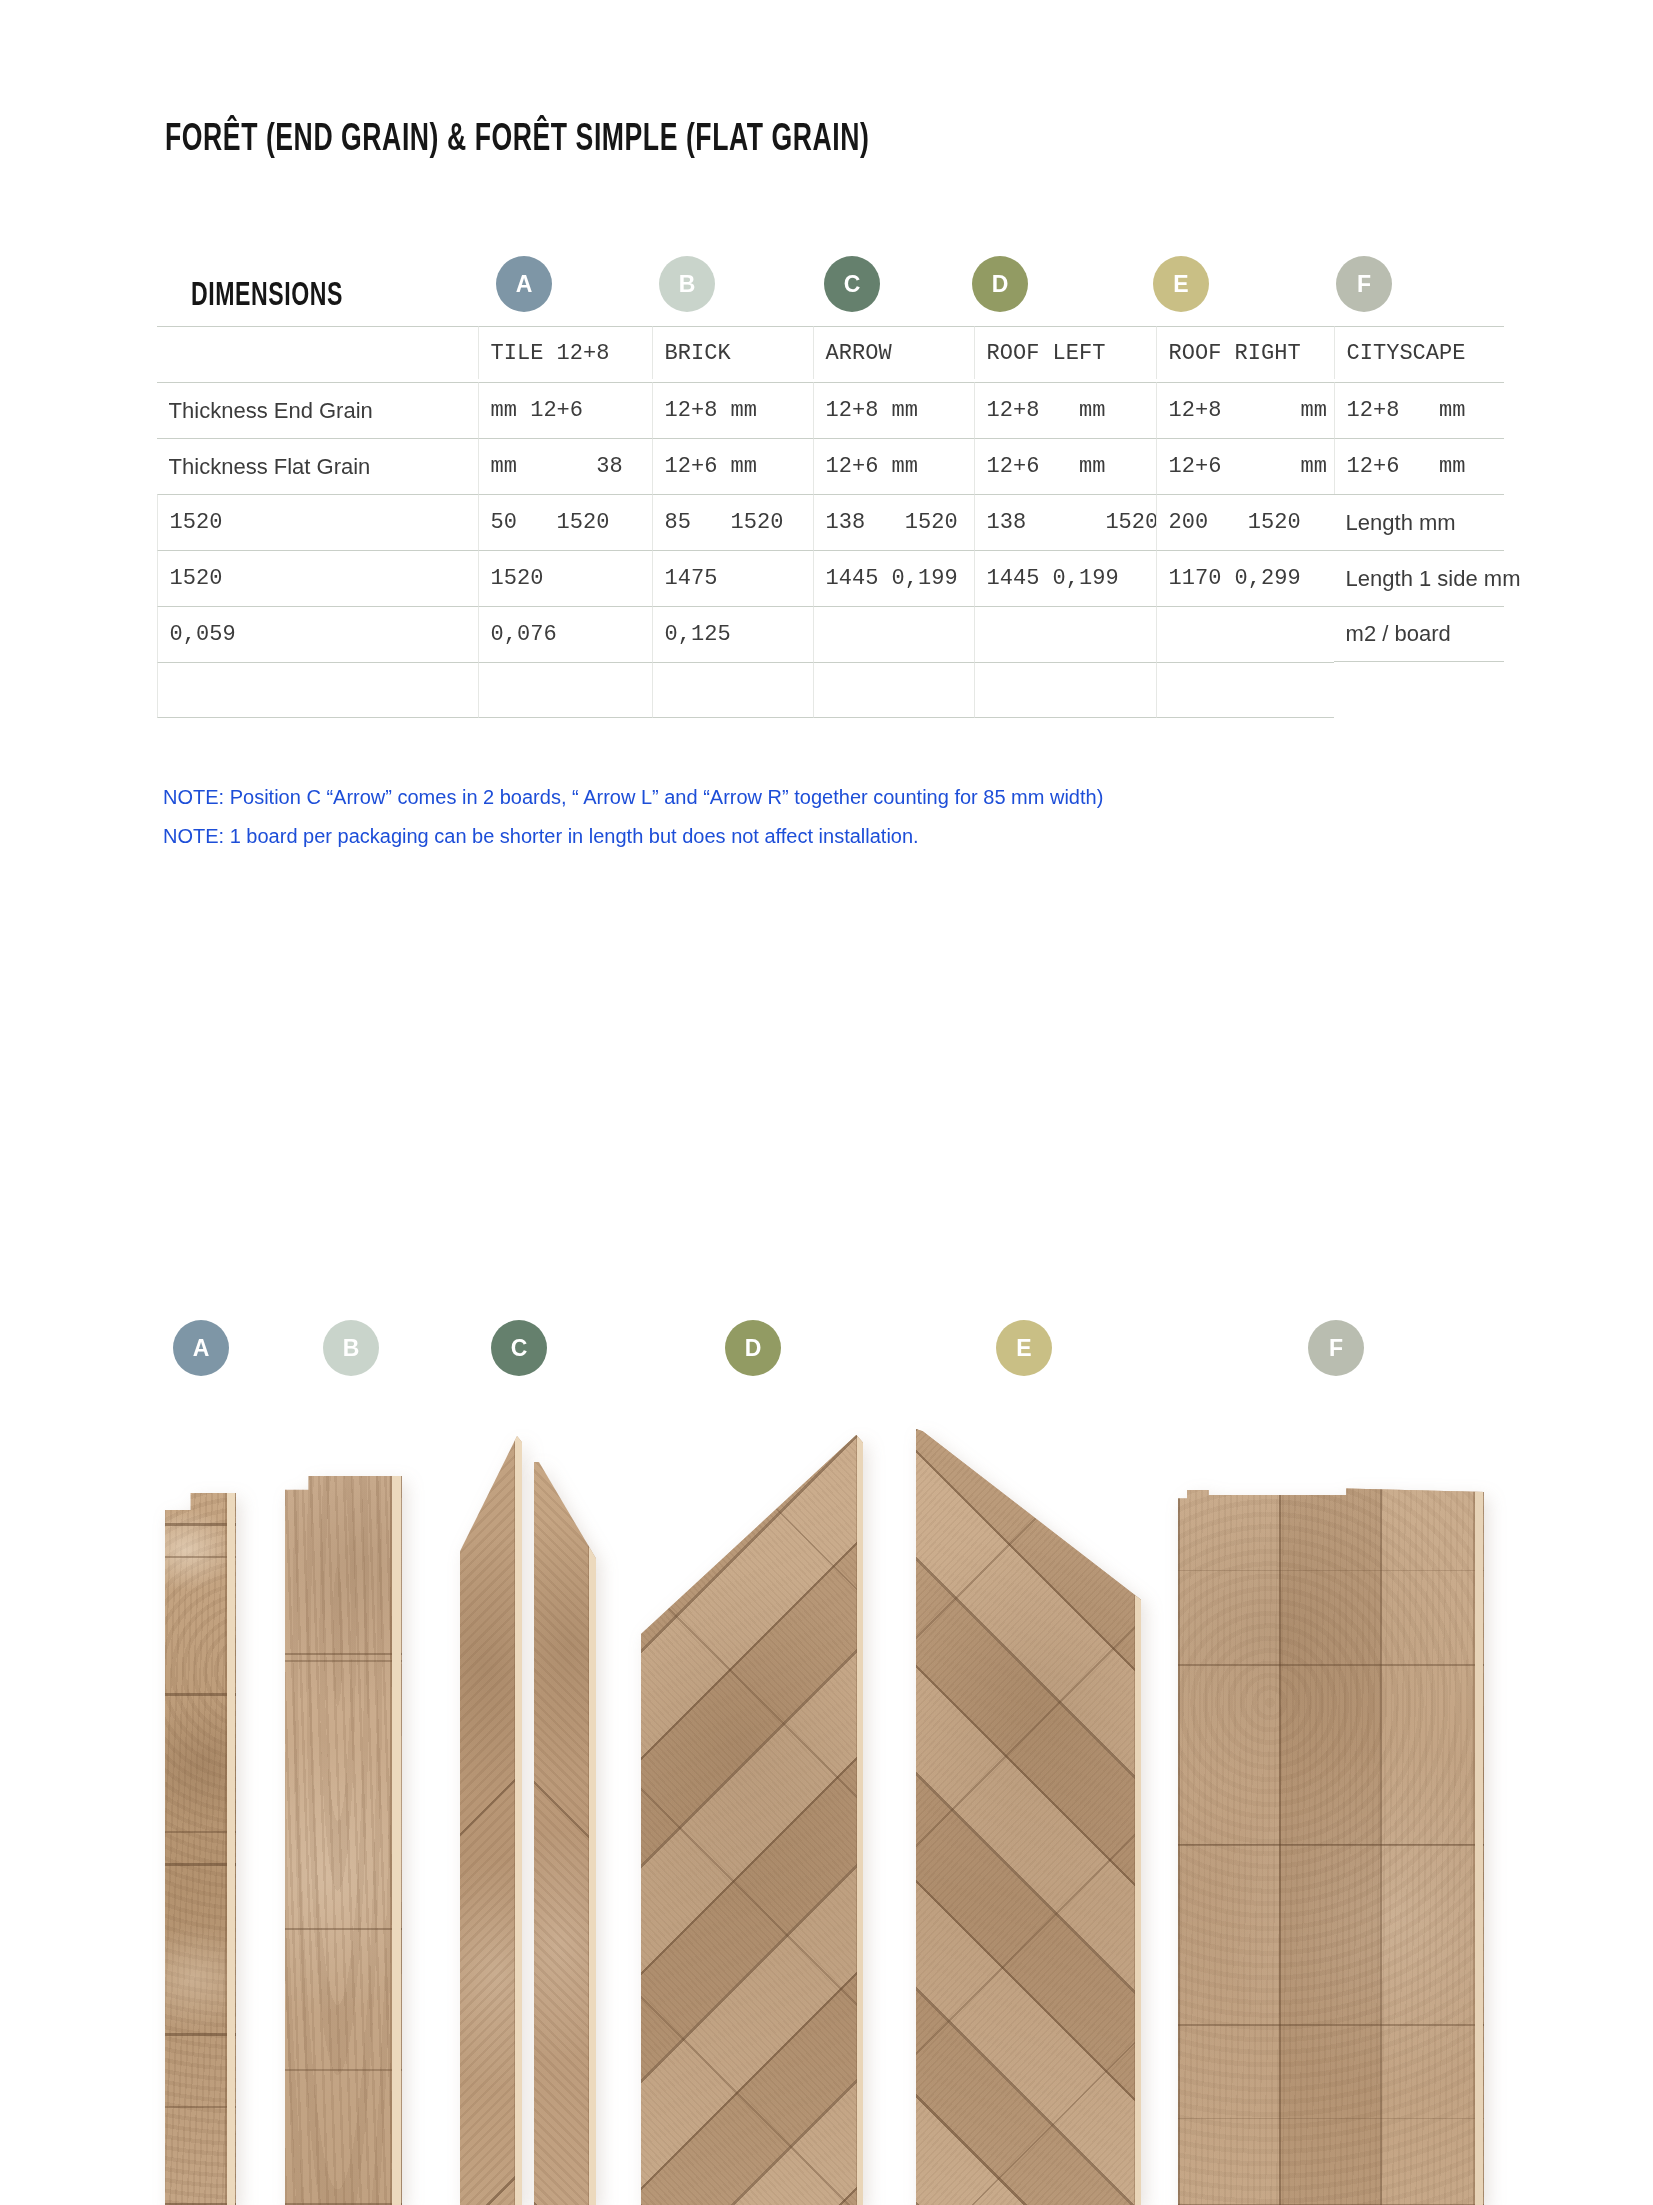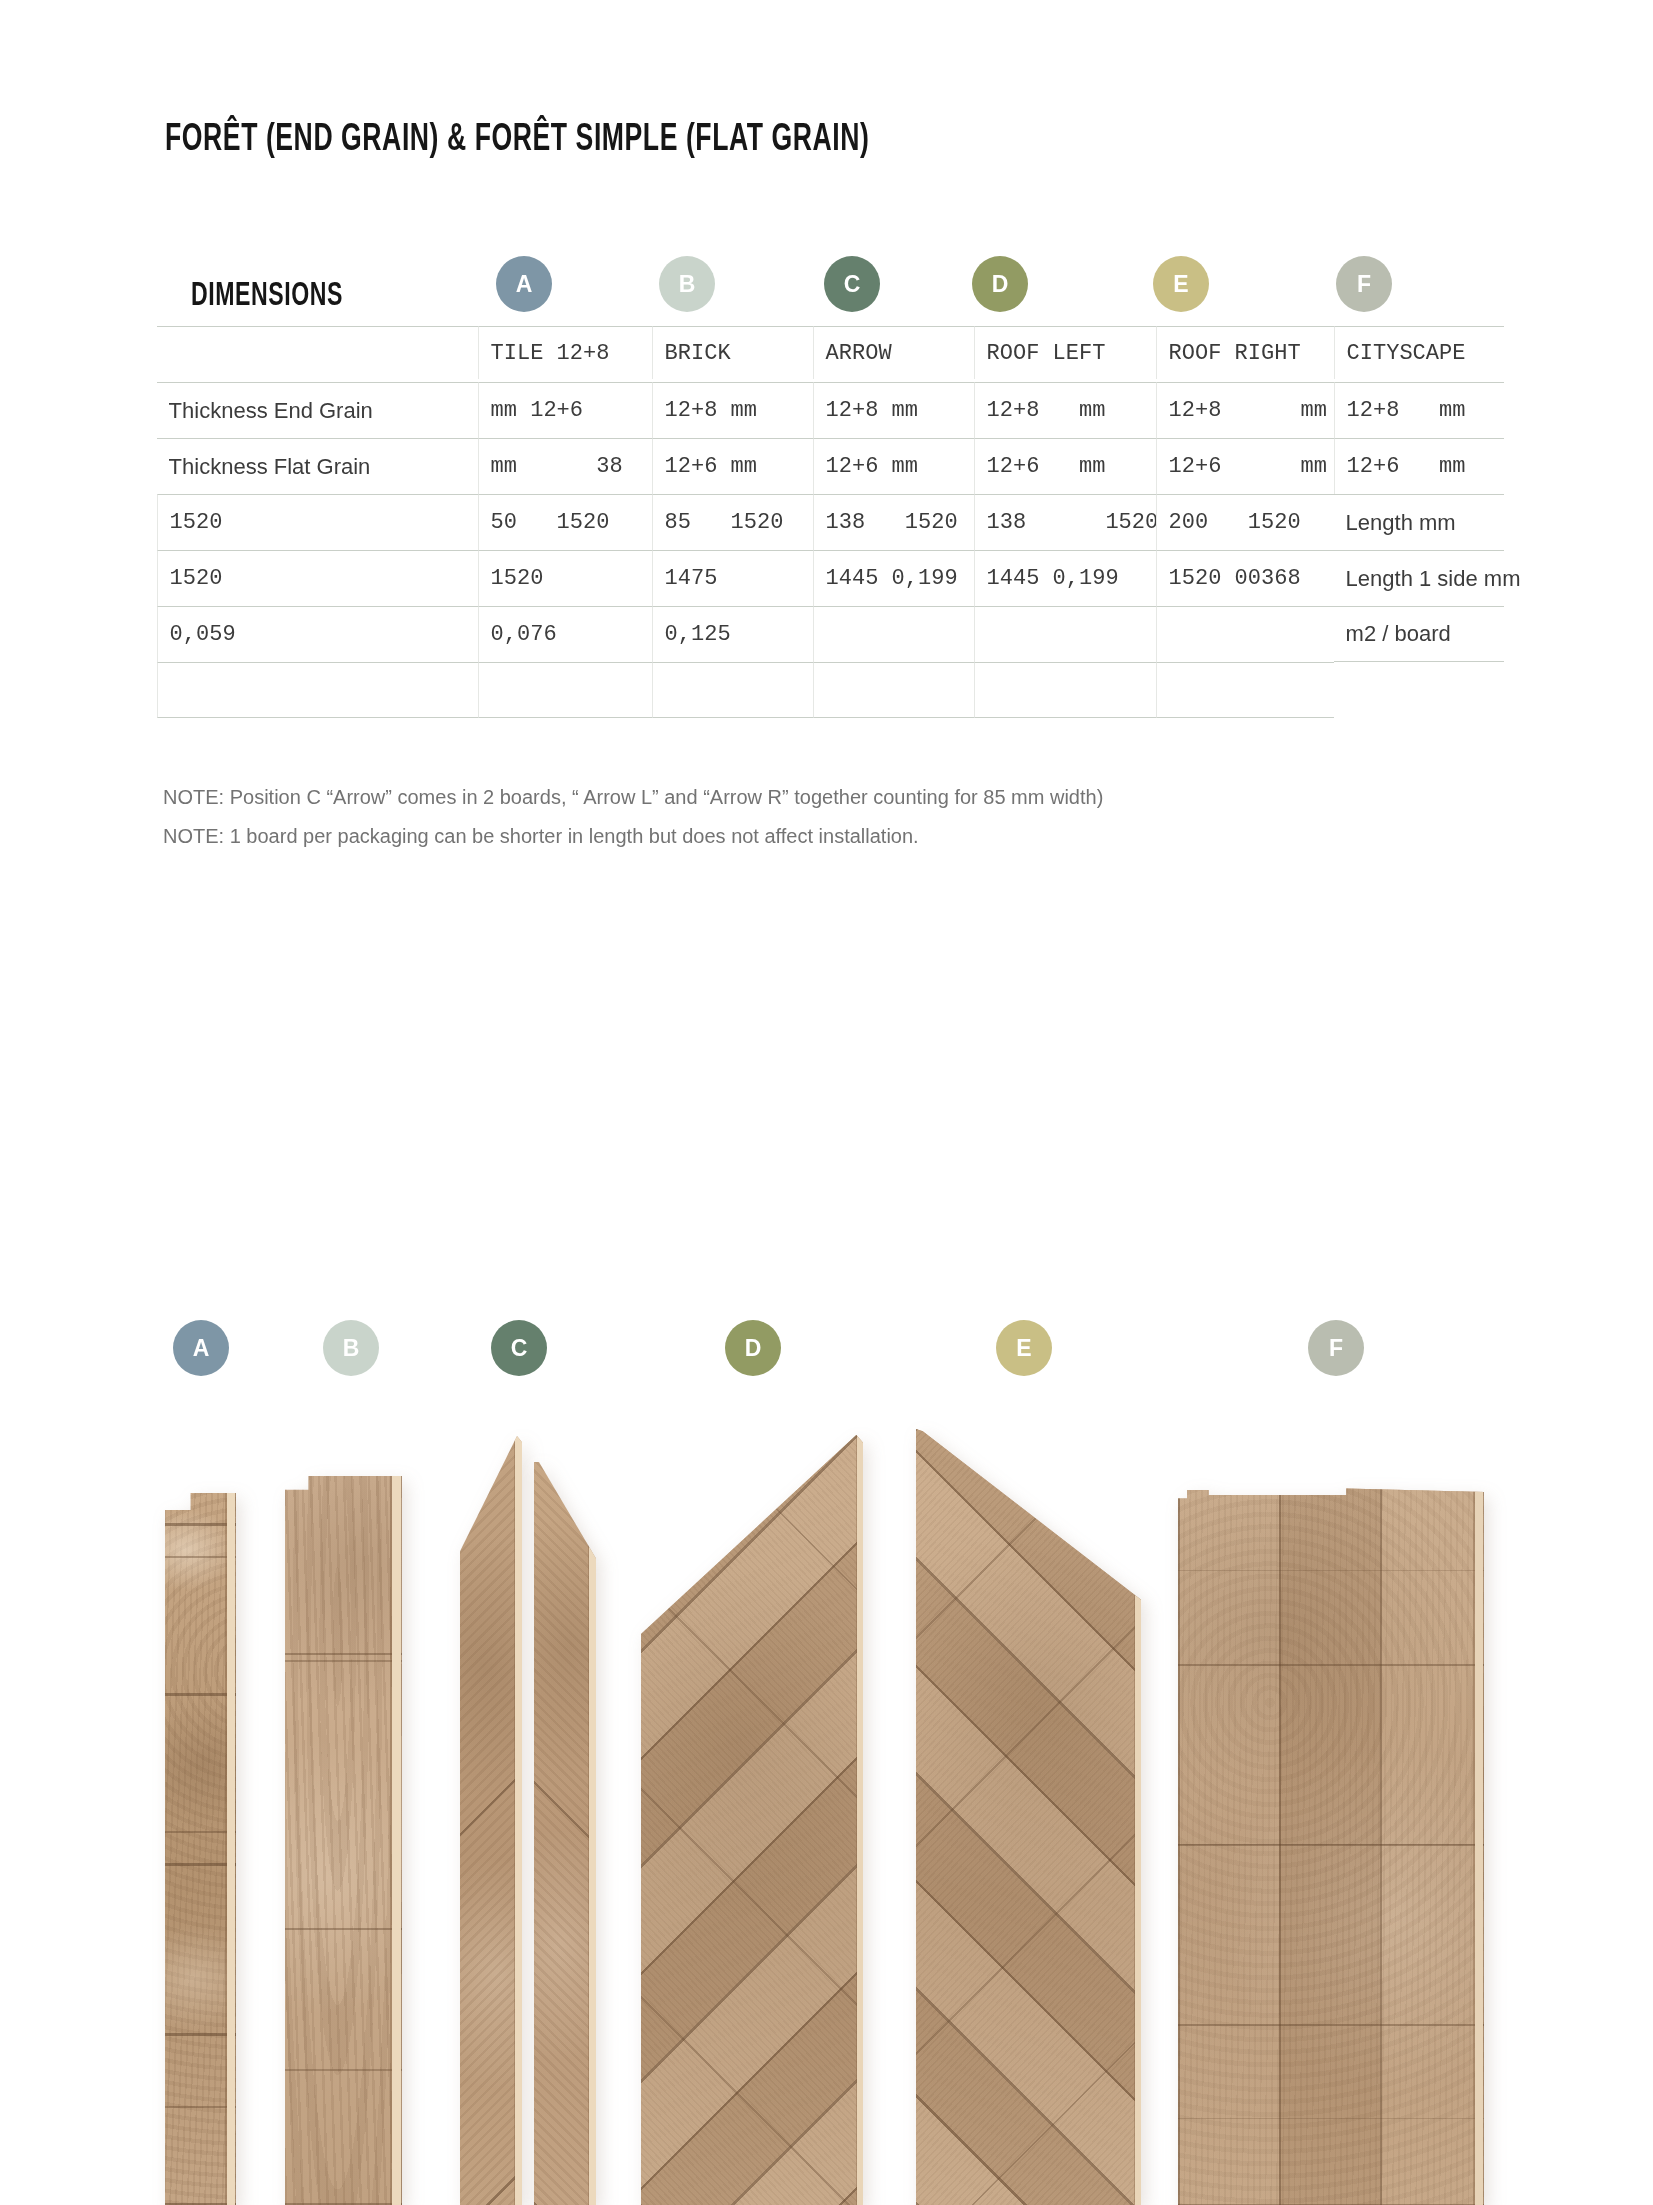--- a/index.html
+++ b/index.html
@@ -21,21 +21,21 @@
   .dim-table{position:absolute;left:157px;top:326px;width:1347px;
              display:grid;grid-template-columns:321px 174px 161px 161px 182px 178px 170px;
              grid-auto-rows:56px;font-size:22px;}
   .dim-table .hrow{height:53px;}
   .cell{display:flex;align-items:center;padding-left:11.6px;box-sizing:border-box;
         border-top:1.7px solid #c9cfc8;white-space:pre;height:100%;}
   .cell.vline{border-left:0.8px solid #e6e8e5;font-family:Liberation Mono, monospace;}
   .cell.last{border-bottom:1.7px solid #c9cfc8;}
   .cell.head{color:#3b3b3b;}
 
-  .notes{position:absolute;left:163px;top:787px;font-size:20px;color:#737373;}
+  .notes{position:absolute;left:163px;top:787px;font-size:20px;color:#1d4ed8;}
   .notes p{margin:0 0 17.4px 0;line-height:21.5px;}
 
   
   .board-wrap{position:absolute;filter:drop-shadow(5px 6.6px 8.3px rgba(125,102,80,.18));}
   .board{width:100%;height:100%;}
 
   .board.a{
     clip-path:polygon(0 2.4%,36% 2.4%,36% 0,100% 0,100% 100%,0 100%);
     background:
       linear-gradient(to left, rgba(0,0,0,.10) 0 0.8px, #ecd9bd 0.8px 9px, rgba(121,87,57,.35) 9px 10.7px, transparent 10.7px),
@@ -178,21 +178,21 @@
   <div class="cell vline">138   1520</div>
   <div class="cell vline">138      1520</div>
   <div class="cell vline">200   1520</div>
 
   <div class="cell">Length mm</div>
   <div class="cell vline">1520</div>
   <div class="cell vline">1520</div>
   <div class="cell vline">1475</div>
   <div class="cell vline">1445 0,199</div>
   <div class="cell vline">1445 0,199</div>
-  <div class="cell vline">1520 00368</div>
+  <div class="cell vline">1170 0,299</div>
 
   <div class="cell">Length 1 side mm</div>
   <div class="cell vline">0,059</div>
   <div class="cell vline">0,076</div>
   <div class="cell vline">0,125</div>
   <div class="cell vline"></div>
   <div class="cell vline"></div>
   <div class="cell vline"></div>
 
   <div class="cell last">m2 / board</div>

